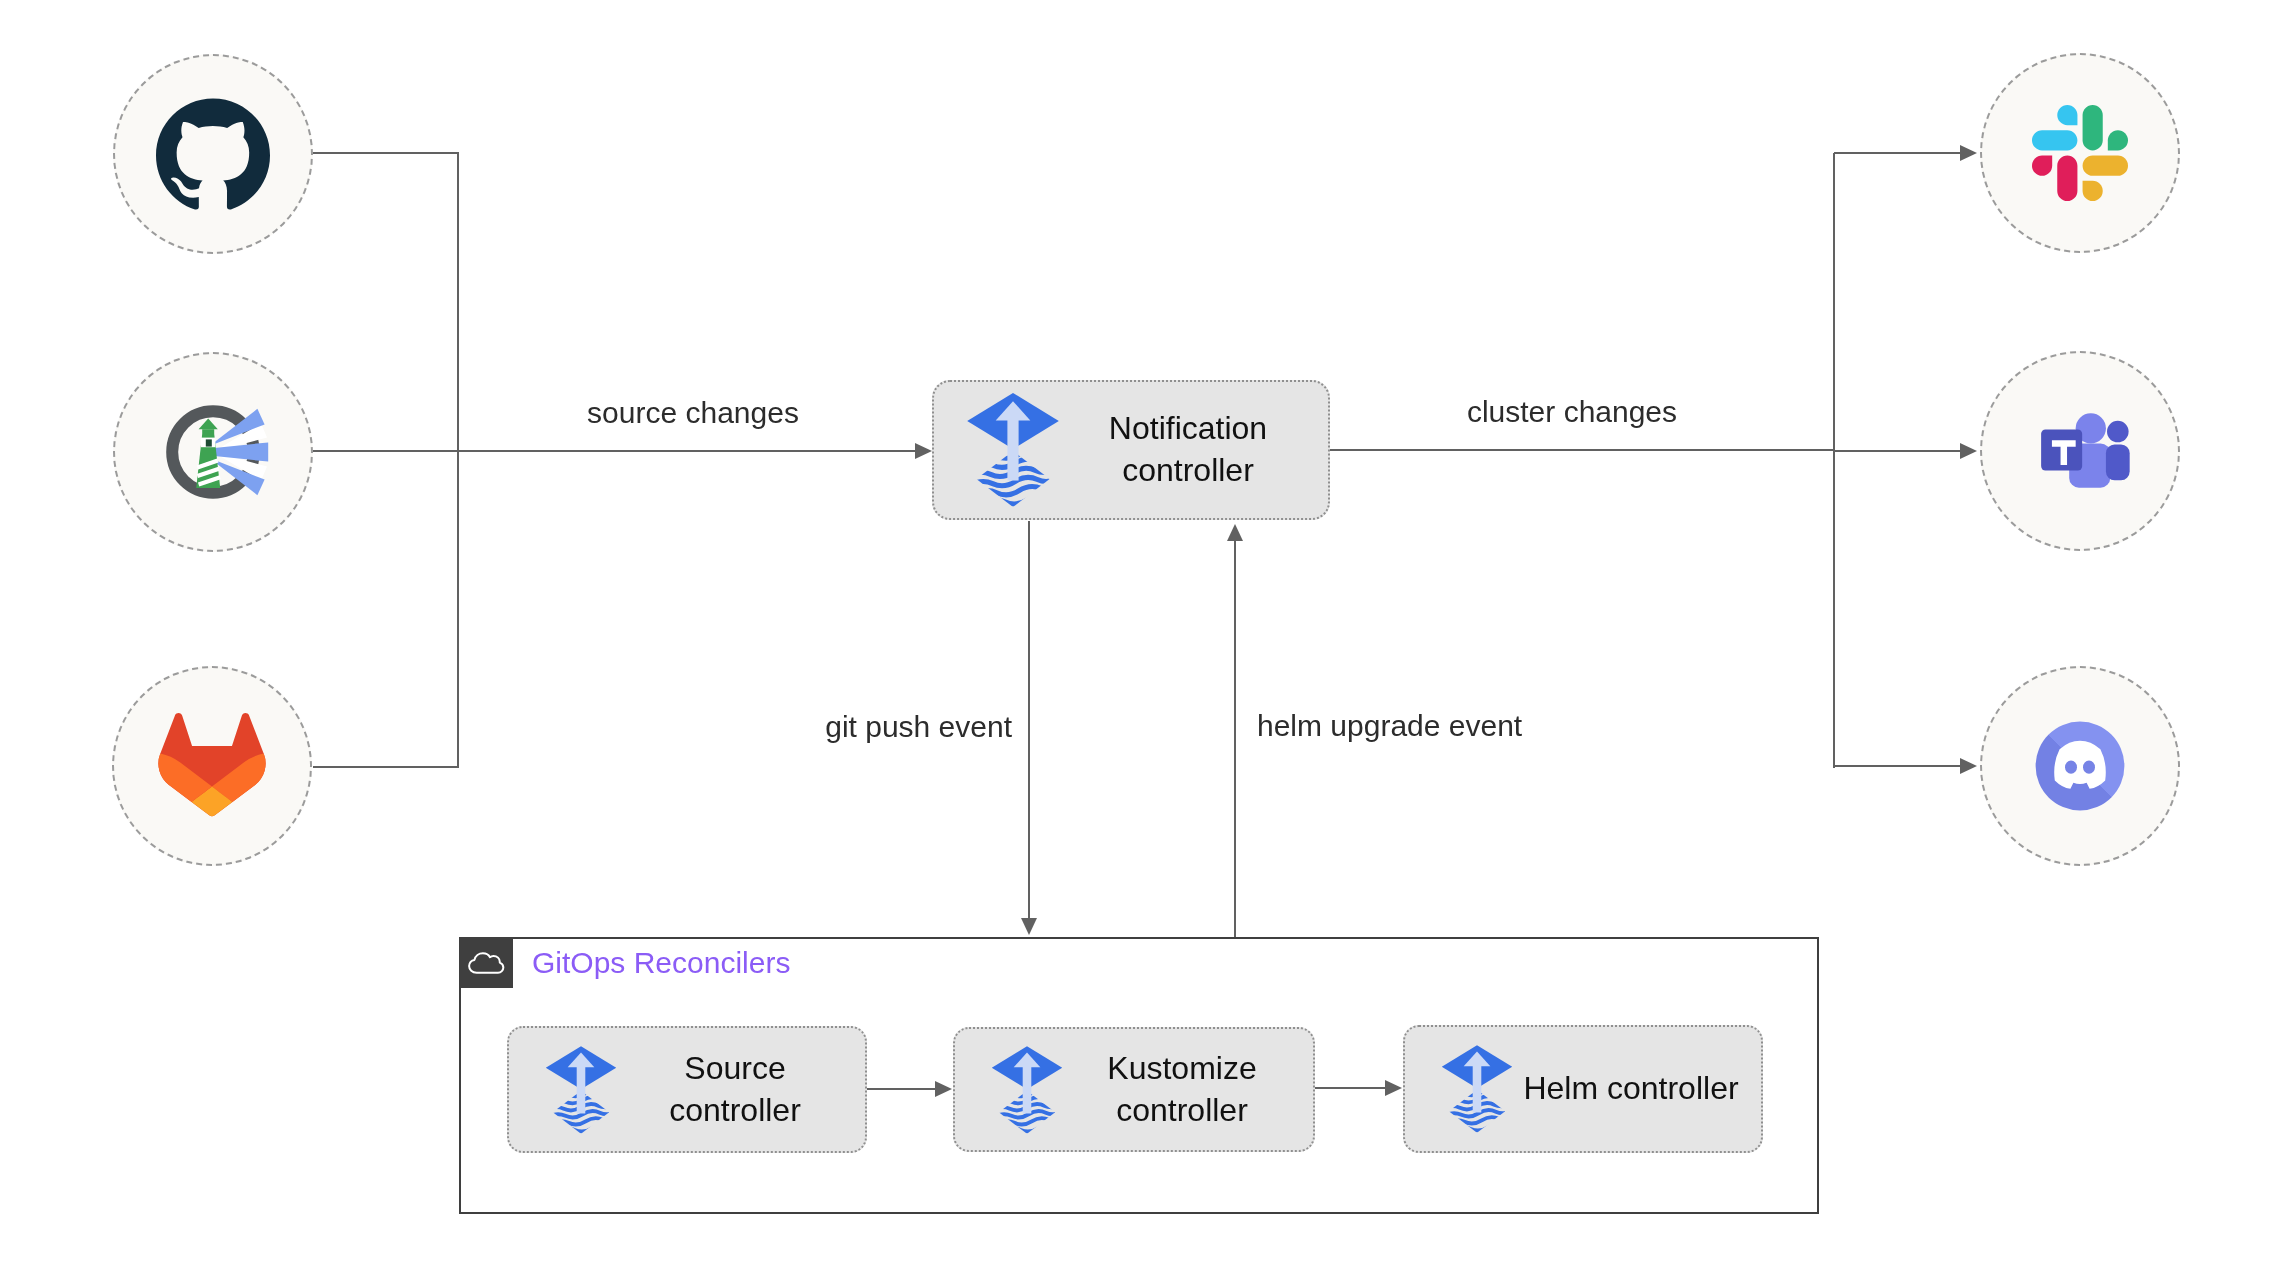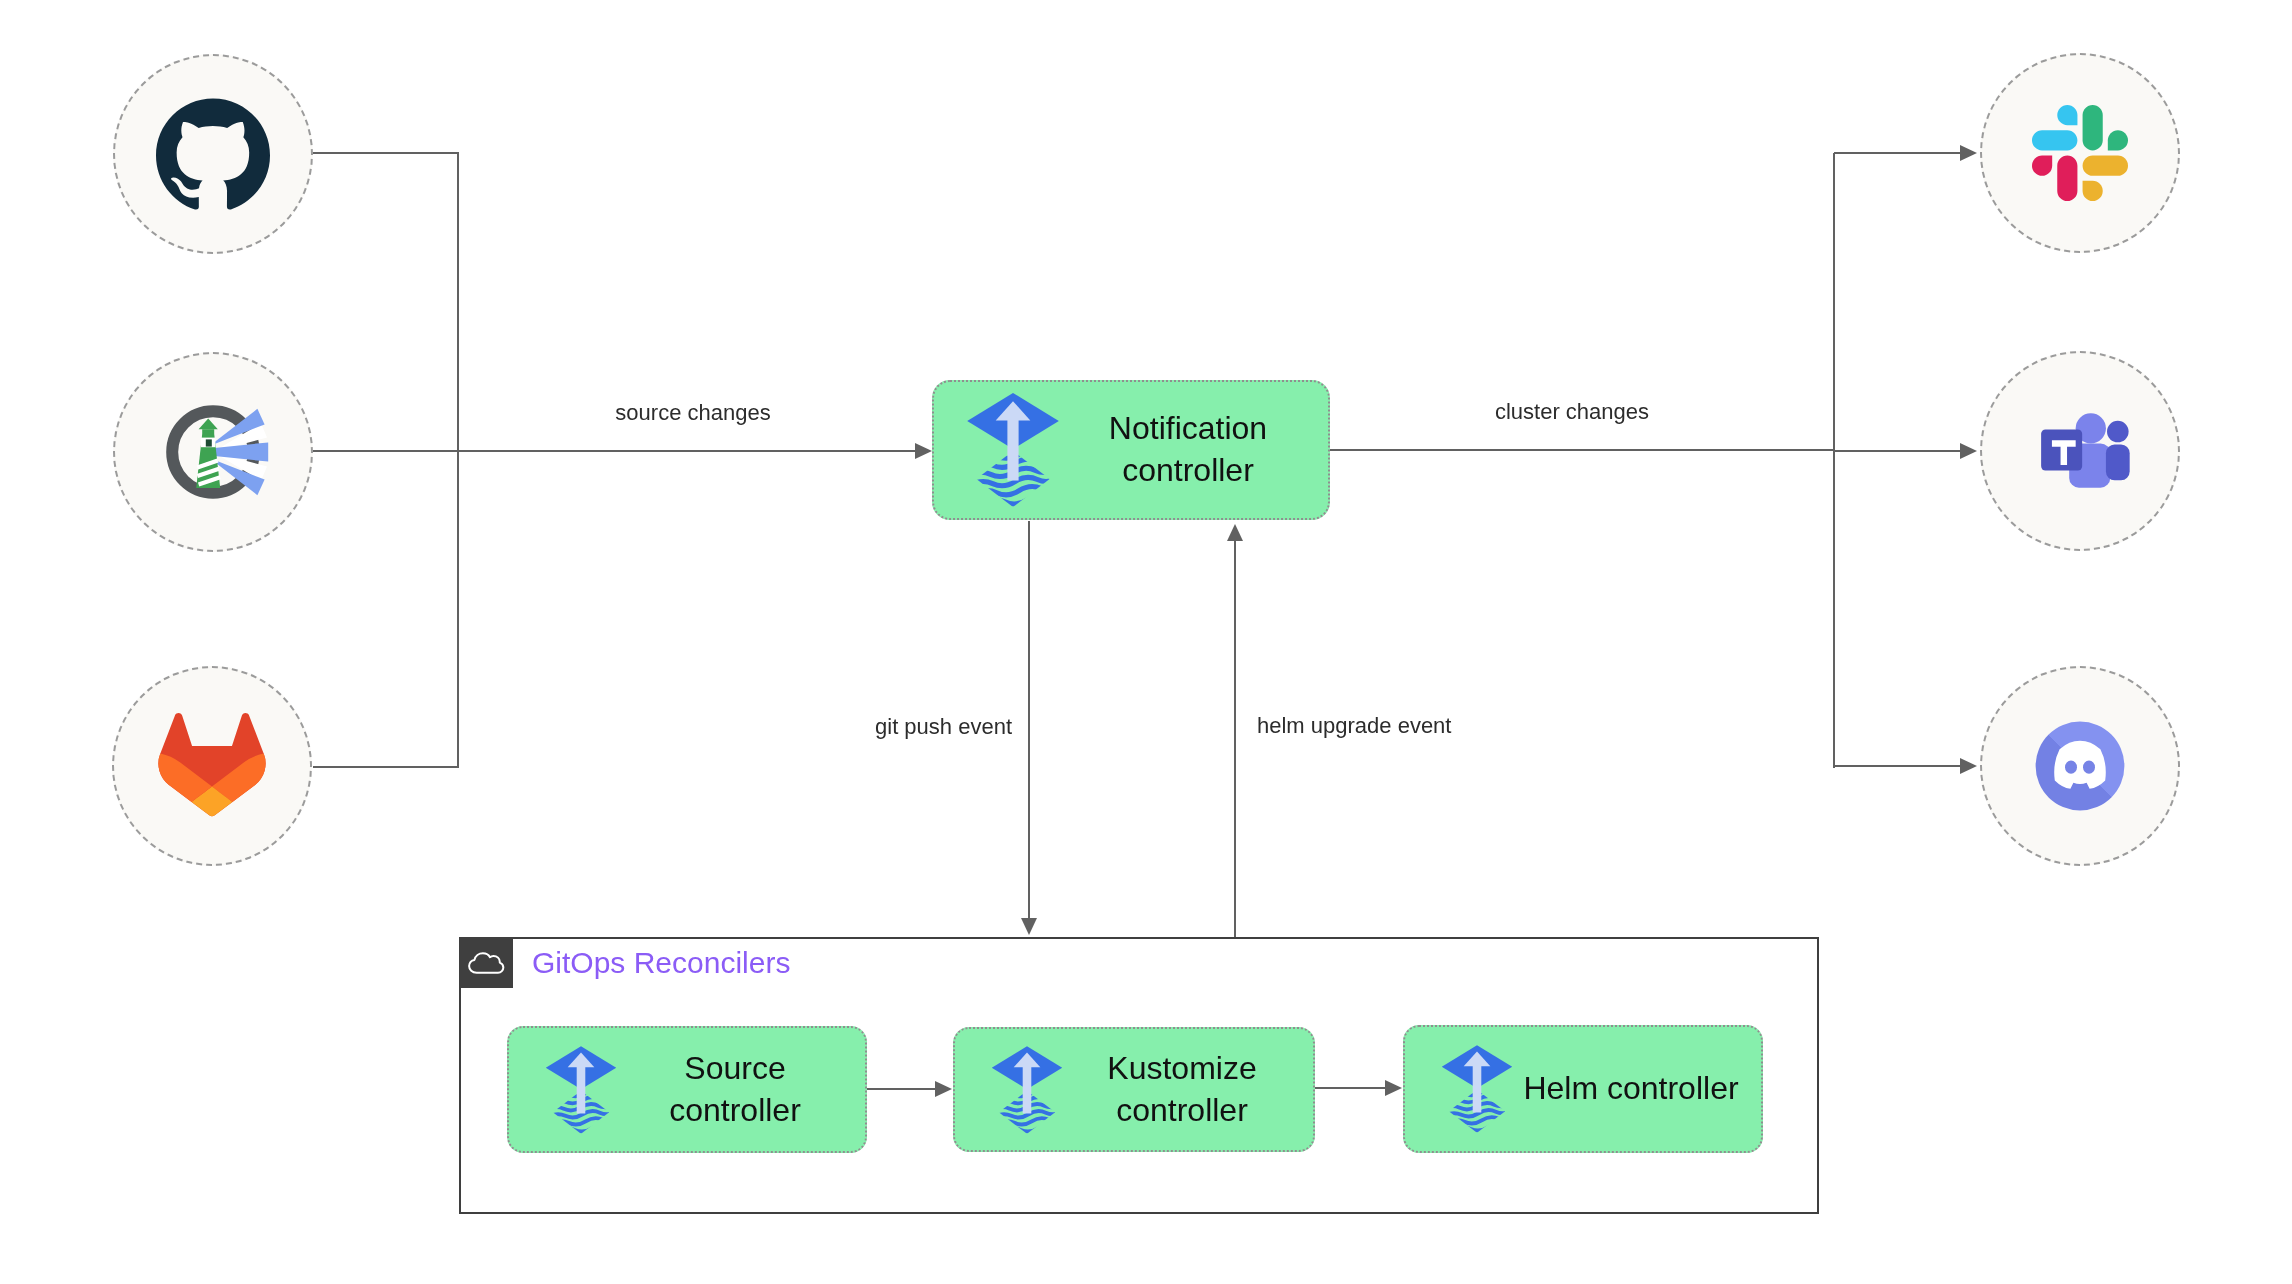--- a/index.html
+++ b/index.html
@@ -5,39 +5,39 @@
   html,body{margin:0;padding:0;background:#fff;}
   .canvas{position:relative;width:2292px;height:1284px;background:#ffffff;
           font-family:"Liberation Sans", sans-serif;overflow:hidden;}
 
   
   .circle-node{position:absolute;width:200px;height:200px;border-radius:50%;
     border:2px dashed #9B9B9B;background:#FAF9F6;box-sizing:border-box;
     display:flex;align-items:center;justify-content:center;}
 
   
-  .ctrl-box{position:absolute;background:#86efac;border:2px dotted #8F8F8F;
+  .ctrl-box{position:absolute;background:#e5e5e5;border:2px dotted #8F8F8F;
     border-radius:18px;box-sizing:border-box;display:flex;align-items:center;}
   .ctrl-label{flex:1;text-align:center;font-size:32px;color:#111;line-height:1.3;
     padding:0 18px 0 6px;}
 
   
   .group-box{position:absolute;background:#fff;border:2px solid #3F3F3F;box-sizing:border-box;}
   .group-badge{position:absolute;background:#3F3F3F;display:flex;align-items:center;justify-content:center;}
   .group-title{position:absolute;font-size:30px;color:#8b5cf6;transform:translateY(-50%);white-space:nowrap;}
 
   
   .edge-h{position:absolute;height:2px;background:#616161;}
   .edge-v{position:absolute;width:2px;background:#616161;}
   .ah{position:absolute;width:0;height:0;}
   .ah-right{border-top:8px solid transparent;border-bottom:8px solid transparent;border-left:17px solid #616161;}
   .ah-down{border-left:8px solid transparent;border-right:8px solid transparent;border-top:17px solid #616161;}
   .ah-up{border-left:8px solid transparent;border-right:8px solid transparent;border-bottom:17px solid #616161;}
 
-  .edge-label{position:absolute;font-size:22px;color:#2C2C2C;white-space:nowrap;}
+  .edge-label{position:absolute;font-size:30px;color:#2C2C2C;white-space:nowrap;}
   .center-anchor{transform:translate(-50%,-50%);}
   .right-anchor{transform:translate(-100%,-50%);}
   .left-anchor{transform:translateY(-50%);}
 
   .flux-slot{display:flex;align-items:center;justify-content:center;}
   .flux-slot.big{margin-left:32px;width:94px;height:114px;}
   .flux-slot.small{margin-left:36px;width:72px;height:90px;}
 </style>
 </head>
 <body>

